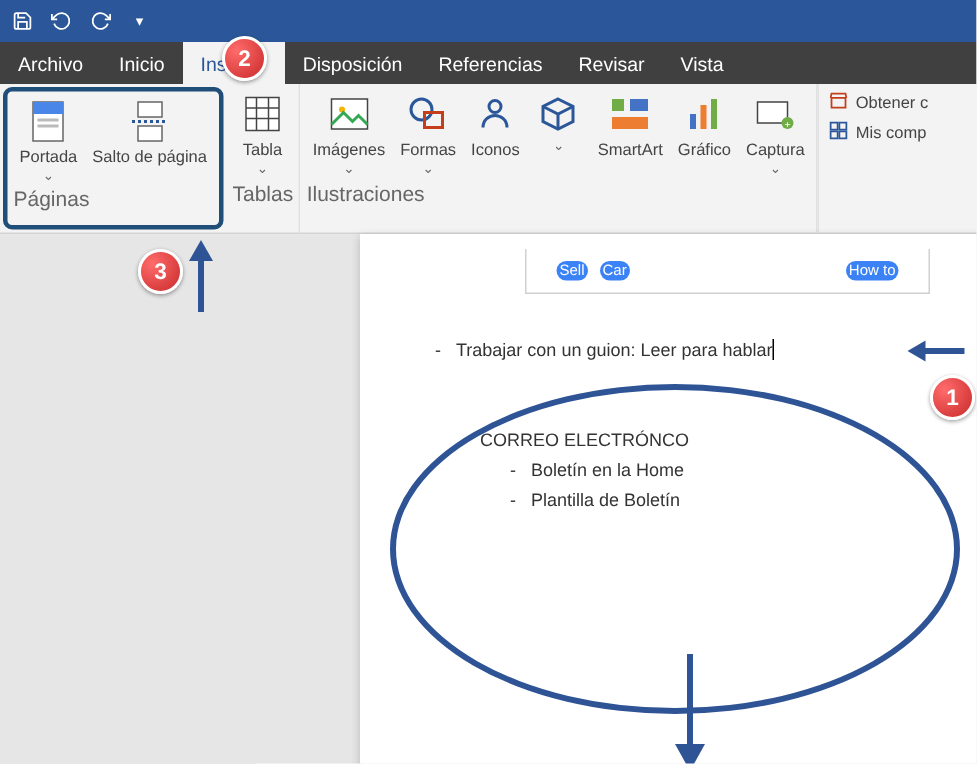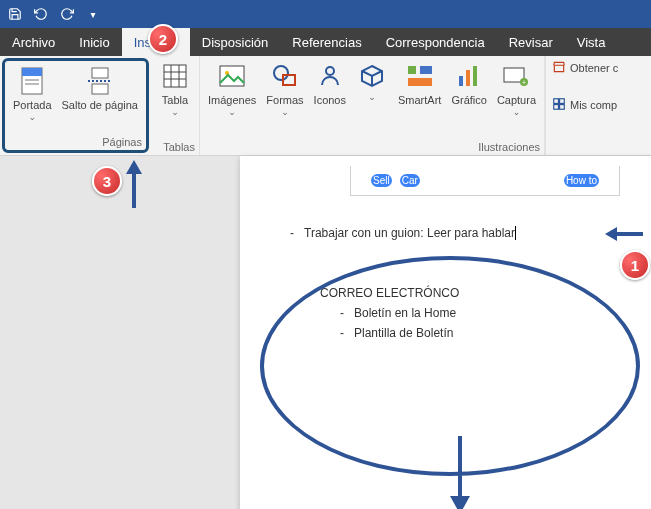--- a/index.html
+++ b/index.html
@@ -4,28 +4,28 @@
 <style>
   * { box-sizing: border-box; margin: 0; padding: 0; font-family: 'Segoe UI', Tahoma, sans-serif; }
   body { width: 651px; height: 509px; background: #fff; overflow: hidden; position: relative; }
   .titlebar { height: 28px; background: #2b579a; display: flex; align-items: center; padding: 0 6px; gap: 8px; }
   .qat-btn { width: 18px; height: 18px; display: flex; align-items: center; justify-content: center; color: #fff; font-size: 12px; cursor: pointer; }
   .qat-btn svg { stroke: #fff; }
   .tabbar { height: 28px; background: #404040; display: flex; align-items: flex-end; color: #fff; font-size: 13px; }
   .tab { padding: 0 12px; height: 28px; display: flex; align-items: center; cursor: pointer; }
   .tab.active { background: #f3f3f3; color: #2b579a; }
   .ribbon { height: 100px; background: #f3f3f3; border-bottom: 1px solid #d4d4d4; display: flex; position: relative; }
-  .ribbon-group { display: flex; flex-direction: column; align-items: flex-end; padding: 2px 4px 0 4px; border-right: 1px solid #e1e1e1; }
+  .ribbon-group { display: flex; flex-direction: column; align-items: flex-start; padding: 2px 4px 0 4px; border-right: 1px solid #e1e1e1; }
   .ribbon-group.highlighted { border: 3px solid #1f4e79; border-radius: 6px; margin: 2px; padding: 2px 4px 0 4px; }
   .group-buttons { display: flex; gap: 2px; flex: 1; }
   .rbtn { display: flex; flex-direction: column; align-items: center; justify-content: flex-start; padding: 2px 4px; cursor: pointer; min-width: 40px; position: relative; }
   .rbtn-icon { width: 32px; height: 32px; display: flex; align-items: center; justify-content: center; }
   .rbtn-label { font-size: 11px; color: #444; text-align: center; line-height: 1.15; margin-top: 2px; }
-  .group-label { font-size: 11px; color: #666; padding-bottom: 2px; }
-  .right-panel { display: flex; flex-direction: column; border-left: 1px solid #e1e1e1; padding: 4px 6px; gap: 21px; font-size: 11px; color: #444; }
+  .group-label { font-size: 14px; color: #666; padding-bottom: 18px; }
+  .right-panel { display: flex; flex-direction: column; border-left: 1px solid #e1e1e1; padding: 4px 6px; gap: 3px; font-size: 11px; color: #444; }
   .right-panel .rrow { display: flex; align-items: center; gap: 4px; cursor: pointer; }
   .docarea { position: absolute; top: 156px; left: 0; right: 0; bottom: 0; background: #e6e6e6; }
   .page { position: absolute; left: 240px; top: 0; width: 420px; height: 360px; background: #fff; box-shadow: 0 2px 6px rgba(0,0,0,0.2); padding: 10px 40px 10px 50px; }
   .pills { display: flex; gap: 8px; padding: 8px 20px; border: 1px solid #d0d0d0; border-top: none; margin-bottom: 30px; margin-left: 60px; align-items: center; }
   .pill { background: #3b82f6; color: #fff; font-size: 10px; padding: 1px 2px; border-radius: 10px; }
   .docline { font-size: 12px; color: #333; margin-bottom: 6px; display: flex; gap: 10px; }
   .oval { position: absolute; left: 260px; top: 100px; width: 380px; height: 220px; border: 4px solid #2f5496; border-radius: 50%; }
   .arrow-down { position: absolute; left: 440px; top: 280px; }
   .callout { position: absolute; width: 30px; height: 30px; border-radius: 50%; background: radial-gradient(circle at 30% 30%, #ff6b6b, #c92a2a); border: 2px solid #fff; color: #fff; font-weight: bold; display: flex; align-items: center; justify-content: center; font-size: 15px; box-shadow: 0 1px 3px rgba(0,0,0,.4); }
   .small-arrow-left { position: absolute; }
@@ -57,21 +57,20 @@
   </div>
   <div class="qat-btn" style="font-size:10px;">▾</div>
 </div>
 
 <div class="tabbar">
   <div class="tab">Archivo</div>
   <div class="tab">Inicio</div>
   <div class="tab active">Insertar</div>
   <div class="tab">Disposición</div>
   <div class="tab">Referencias</div>
-  <div class="tab">Correspondencia</div>
   <div class="tab">Revisar</div>
   <div class="tab">Vista</div>
 </div>
 
 <div class="ribbon">
 
   <div class="ribbon-group highlighted">
     <div class="group-buttons">
       <div class="rbtn">
         <div class="rbtn-icon">

